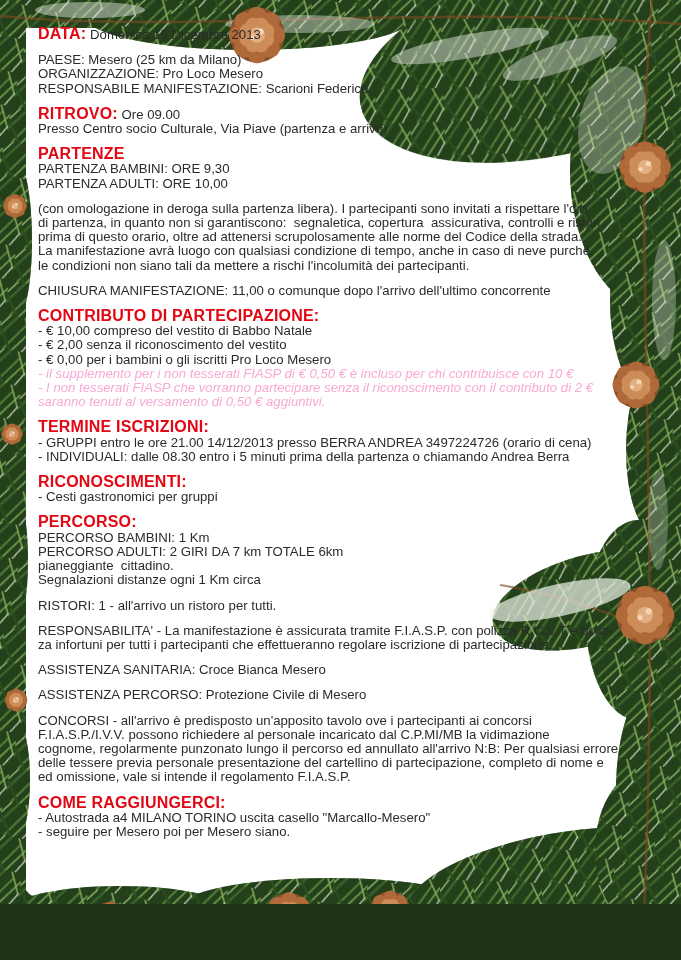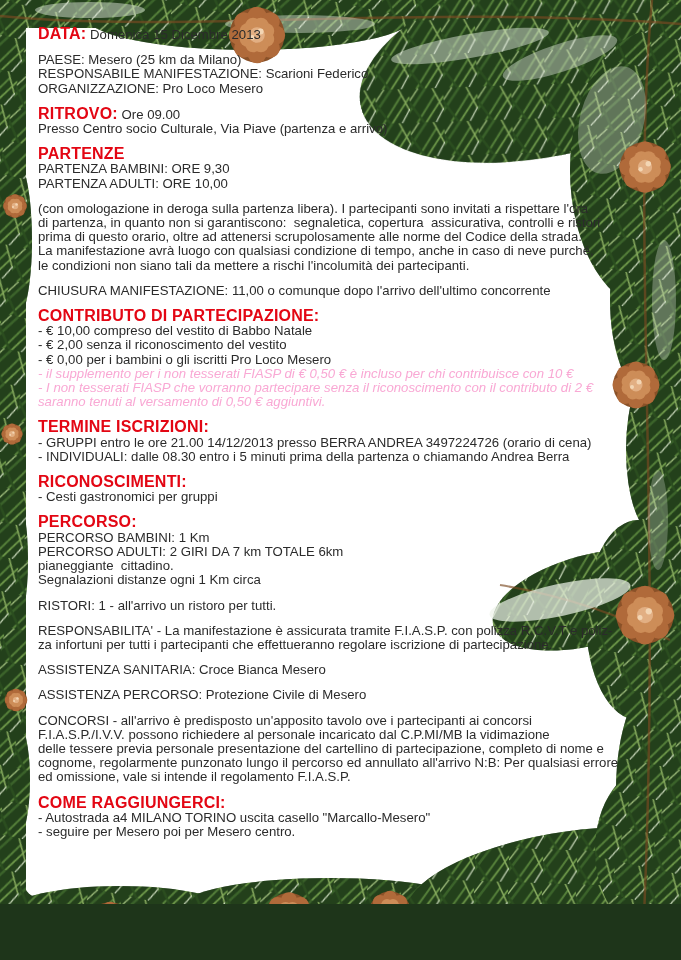--- a/index.html
+++ b/index.html
@@ -133,22 +133,22 @@
       <use href="#pc" transform="translate(16,700) scale(0.48)"></use>
     </g>
   </svg>
 
   <div class="content">
       <div class="section">
         <div class="line"><span class="r-h">DATA:</span><span class="r-b"> Domenica 15 Dicembre 2013</span></div>
       </div>
       <div class="section">
         <div class="line"><span class="r-b">PAESE: Mesero (25 km da Milano)</span></div>
+        <div class="line"><span class="r-b">ORGANIZZAZIONE: Pro Loco Mesero</span></div>
         <div class="line"><span class="r-b">RESPONSABILE MANIFESTAZIONE: Scarioni Federico</span></div>
-        <div class="line"><span class="r-b">ORGANIZZAZIONE: Pro Loco Mesero</span></div>
       </div>
       <div class="section">
         <div class="line"><span class="r-h">RITROVO:</span><span class="r-b"> Ore 09.00</span></div>
         <div class="line"><span class="r-b">Presso Centro socio Culturale, Via Piave (partenza e arrivo)</span></div>
       </div>
       <div class="section">
         <div class="line"><span class="r-h">PARTENZE</span></div>
         <div class="line"><span class="r-b">PARTENZA BAMBINI: ORE 9,30</span></div>
         <div class="line"><span class="r-b">PARTENZA ADULTI: ORE 10,00</span></div>
       </div>
@@ -196,24 +196,24 @@
       </div>
       <div class="section">
         <div class="line"><span class="r-b">ASSISTENZA SANITARIA: Croce Bianca Mesero</span></div>
       </div>
       <div class="section">
         <div class="line"><span class="r-b">ASSISTENZA PERCORSO: Protezione Civile di Mesero</span></div>
       </div>
       <div class="section">
         <div class="line"><span class="r-b">CONCORSI - all'arrivo è predisposto un'apposito tavolo ove i partecipanti ai concorsi</span></div>
         <div class="line"><span class="r-b">F.I.A.S.P./I.V.V. possono richiedere al personale incaricato dal C.P.MI/MB la vidimazione</span></div>
+        <div class="line"><span class="r-b">cognome, regolarmente punzonato lungo il percorso ed annullato all'arrivo N:B: Per qualsiasi errore</span></div>
         <div class="line"><span class="r-b">delle tessere previa personale presentazione del cartellino di partecipazione, completo di nome e</span></div>
-        <div class="line"><span class="r-b">cognome, regolarmente punzonato lungo il percorso ed annullato all'arrivo N:B: Per qualsiasi errore</span></div>
         <div class="line"><span class="r-b">ed omissione, vale si intende il regolamento F.I.A.S.P.</span></div>
       </div>
       <div class="section">
         <div class="line"><span class="r-h">COME RAGGIUNGERCI:</span></div>
         <div class="line"><span class="r-b">- Autostrada a4 MILANO TORINO uscita casello "Marcallo-Mesero"</span></div>
-        <div class="line"><span class="r-b">- seguire per Mesero poi per Mesero centro.</span></div>
+        <div class="line"><span class="r-b">- seguire per Mesero poi per Mesero siano.</span></div>
       </div>
     </div>
 
 </div>
 
 </body></html>

